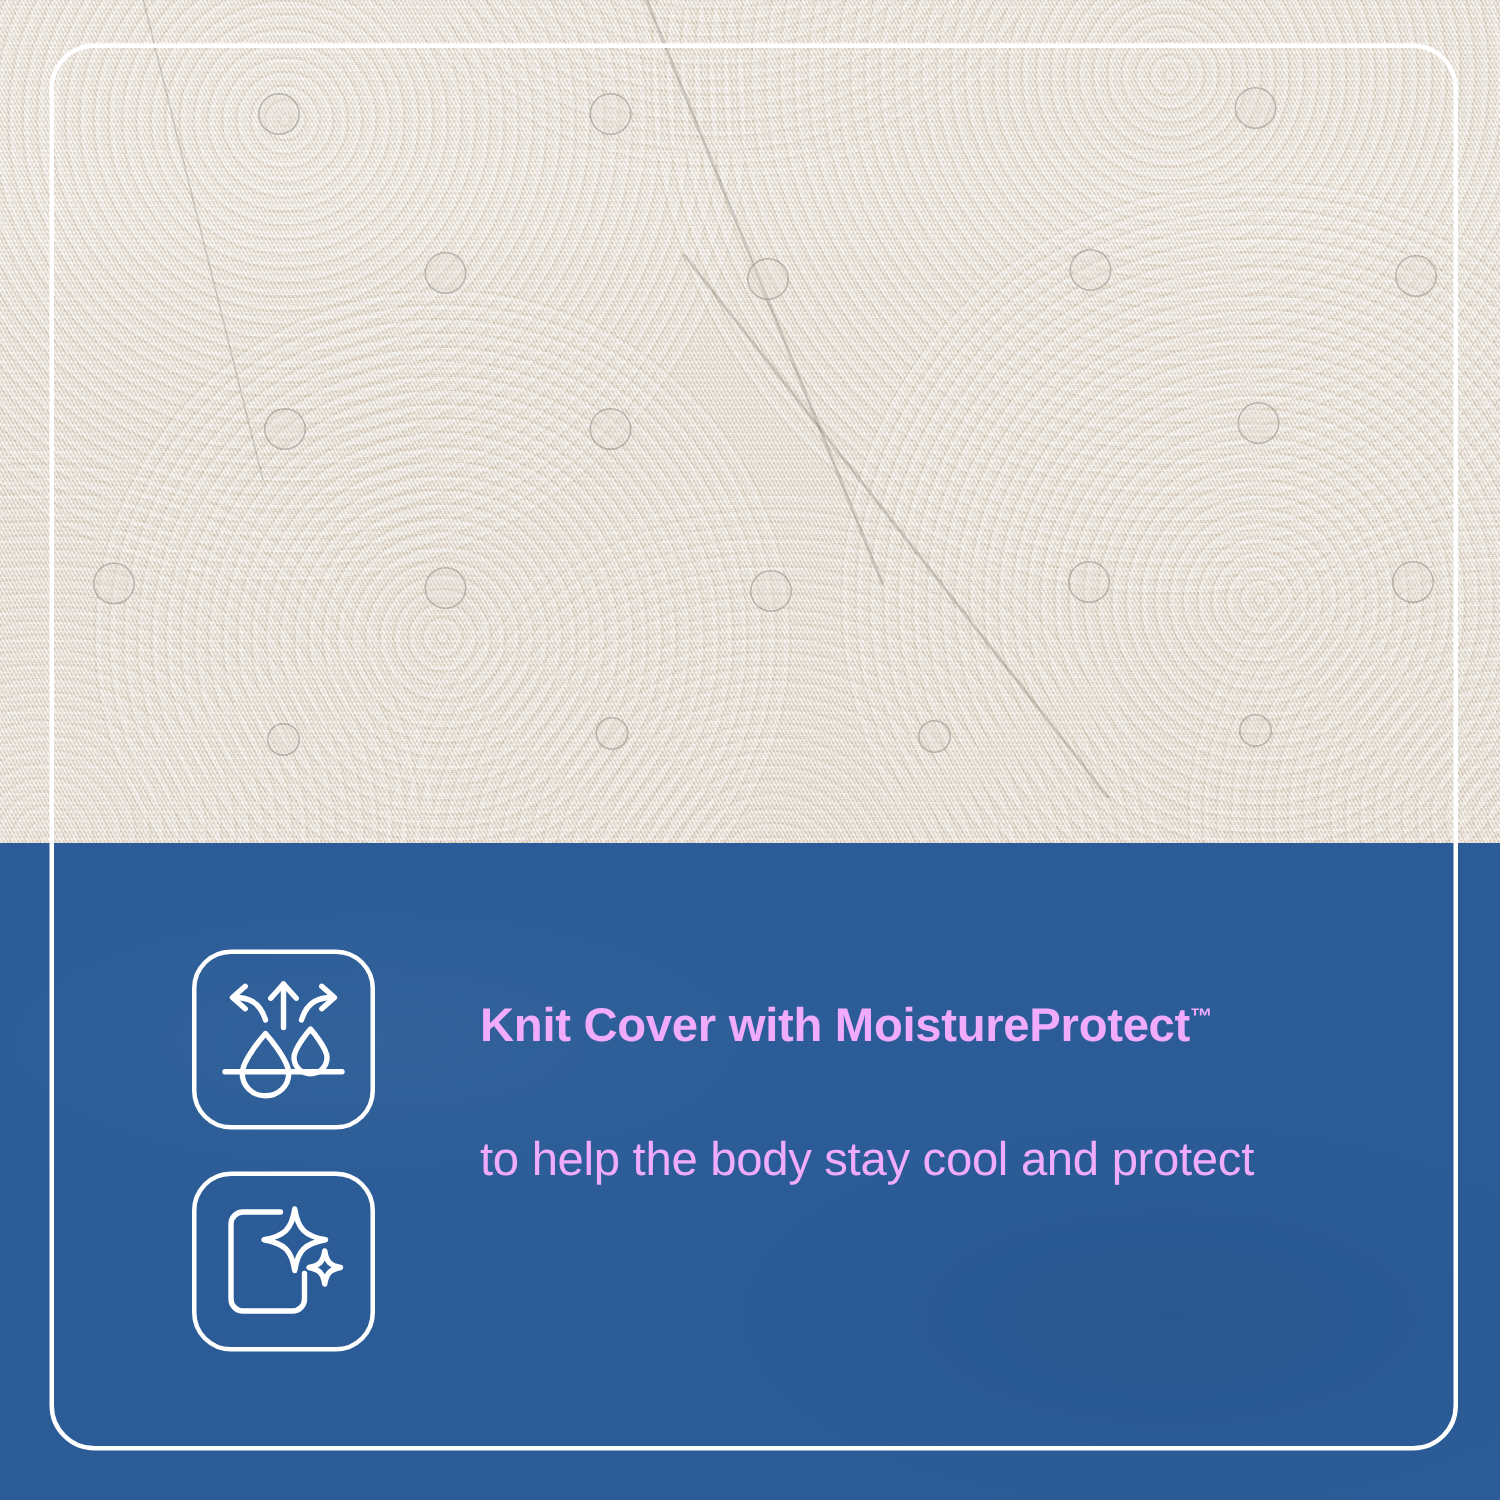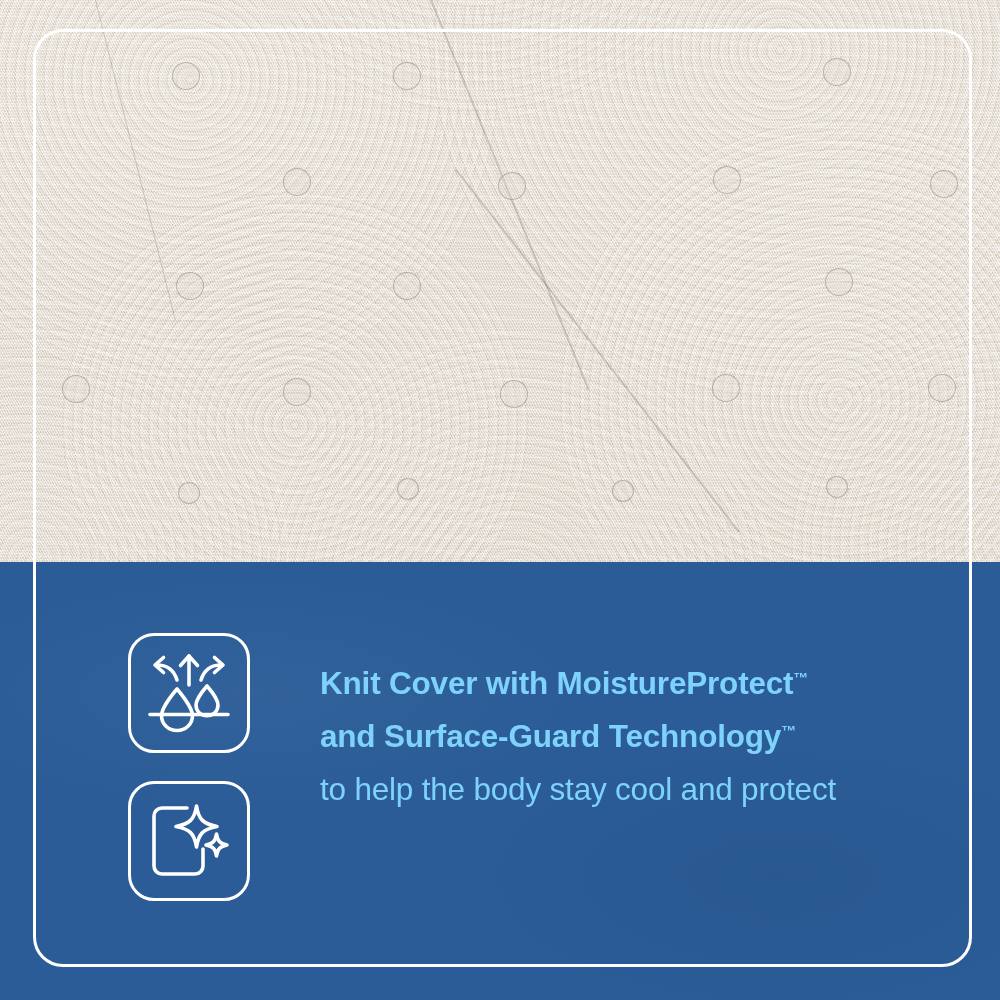--- a/index.html
+++ b/index.html
@@ -164,36 +164,37 @@
     align-items: center;
     justify-content: center;
   }
   .icon-tile svg {
     display: block;
   }
 
   .text-col {
     margin-left: 70px;
     padding-top: 24px;
-    color: #7dd3fc;
+    color: #f0abfc;
   }
 
   .headline {
     font-size: 31.5px;
     font-weight: 700;
     line-height: 53px;
     letter-spacing: -0.2px;
     white-space: nowrap;
   }
   .body {
     font-size: 31.5px;
     font-weight: 400;
     line-height: 53px;
     letter-spacing: -0.2px;
     white-space: nowrap;
+    margin-top: 36px;
   }
   .tm {
     font-size: 15px;
     font-weight: 700;
     vertical-align: super;
     line-height: 0;
     letter-spacing: 0;
   }
 </style>
 </head>
@@ -277,19 +278,18 @@
           <path d="M48.5 5 C 50.5 18.5, 55.5 23, 69 25.5 C 55.5 28, 50.5 32.5, 48.5 46 C 46.5 32.5, 41.5 28, 28 25.5 C 41.5 23, 46.5 18.5, 48.5 5 Z" fill="none"></path>
 
           <path d="M68.5 33 C 69.6 40.3, 72.2 42.7, 79 44 C 72.2 45.3, 69.6 47.7, 68.5 55 C 67.4 47.7, 64.8 45.3, 58 44 C 64.8 42.7, 67.4 40.3, 68.5 33 Z" fill="none"></path>
         </svg>
       </div>
 
     </div>
 
     <div class="text-col">
       <div class="headline"><span>Knit Cover with MoistureProtect</span><span class="tm">™</span></div>
-      <div class="headline"><span>and Surface-Guard Technology</span><span class="tm">™</span></div>
       <div class="body">to help the body stay cool and protect</div>
     </div>
 
   </div>
 
 </div>
 
 </body></html>

